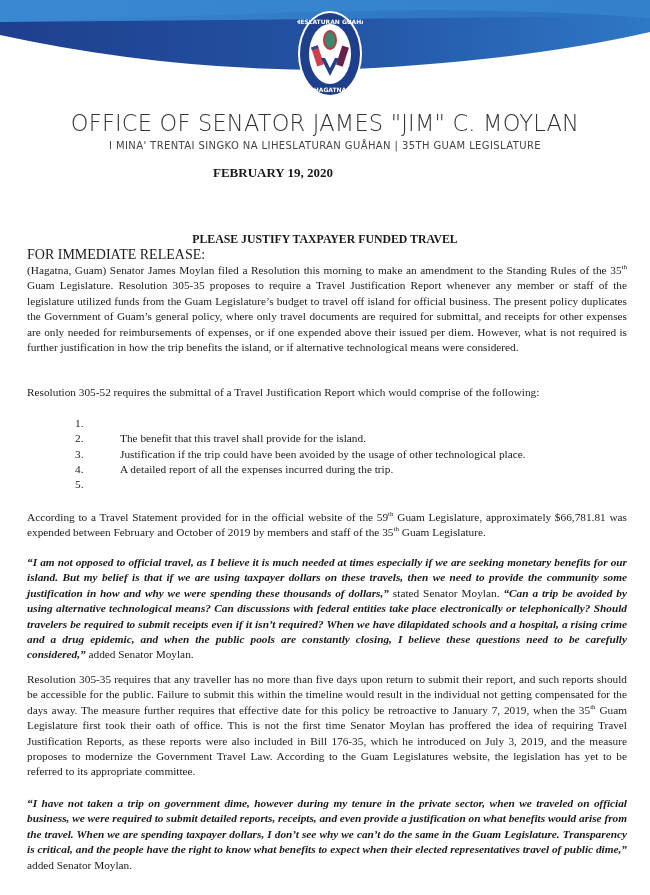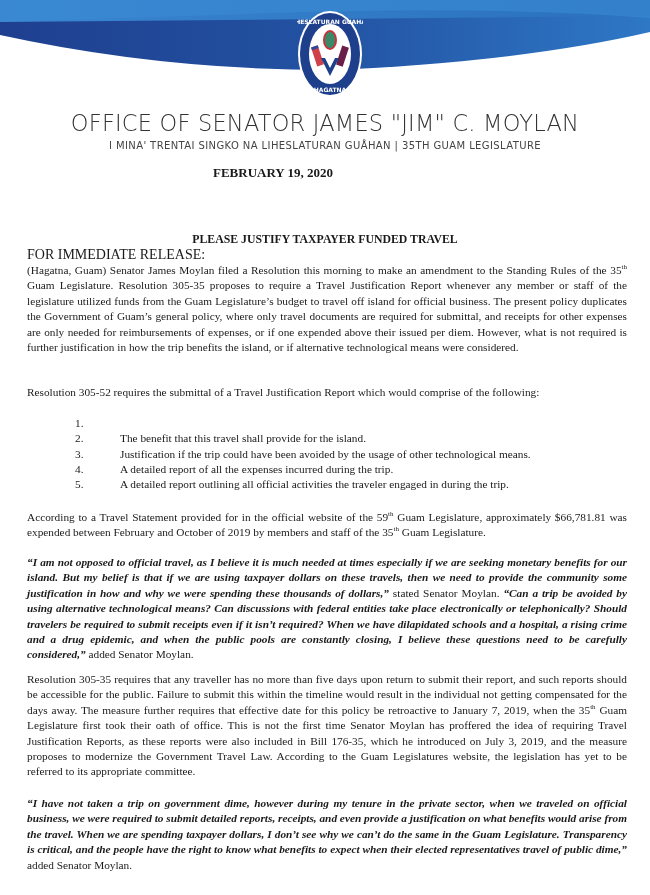--- a/index.html
+++ b/index.html
@@ -68,29 +68,28 @@
 <ul class="list">
   <li>
       <span class="num">1.</span>
     </li>
   <li>
       <span class="num">2.</span>
       <span>The benefit that this travel shall provide for the island.</span>
     </li>
   <li>
       <span class="num">3.</span>
-      <span>Justification if the trip could have been avoided by the usage of other technological means.</span>
+      <span>Justification if the trip could have been avoided by the usage of other technological place.</span>
     </li>
   <li>
       <span class="num">4.</span>
       <span>A detailed report of all the expenses incurred during the trip.</span>
     </li>
   <li>
       <span class="num">5.</span>
-      <span>A detailed report outlining all official activities the traveler engaged in during the trip.</span>
     </li>
 </ul>
 
 <div class="para" style="top:510px;">
   <span>According to a Travel Statement provided for in the official website of the 59</span><sup>th</sup><span> Guam Legislature, approximately $66,781.81 was expended between February and October of 2019 by members and staff of the 35</span><sup>th</sup><span> Guam Legislature.</span>
 </div>
 
 <div class="para" style="top:555px;">
   <span class="q">“I am not opposed to official travel, as I believe it is much needed at times especially if we are seeking monetary benefits for our island.  But my belief is that if we are using taxpayer dollars on these travels, then we need to provide the community some justification in how and why we were spending these thousands of dollars,”</span><span> stated Senator Moylan.  </span><span class="q">“Can a trip be avoided by using alternative technological means?  Can discussions with federal entities take place electronically or telephonically?  Should travelers be required to submit receipts even if it isn’t required?  When we have dilapidated schools and a hospital, a rising crime and a drug epidemic, and when the public pools are constantly closing, I believe these questions need to be carefully considered,”</span><span> added Senator Moylan.</span>
 </div>

